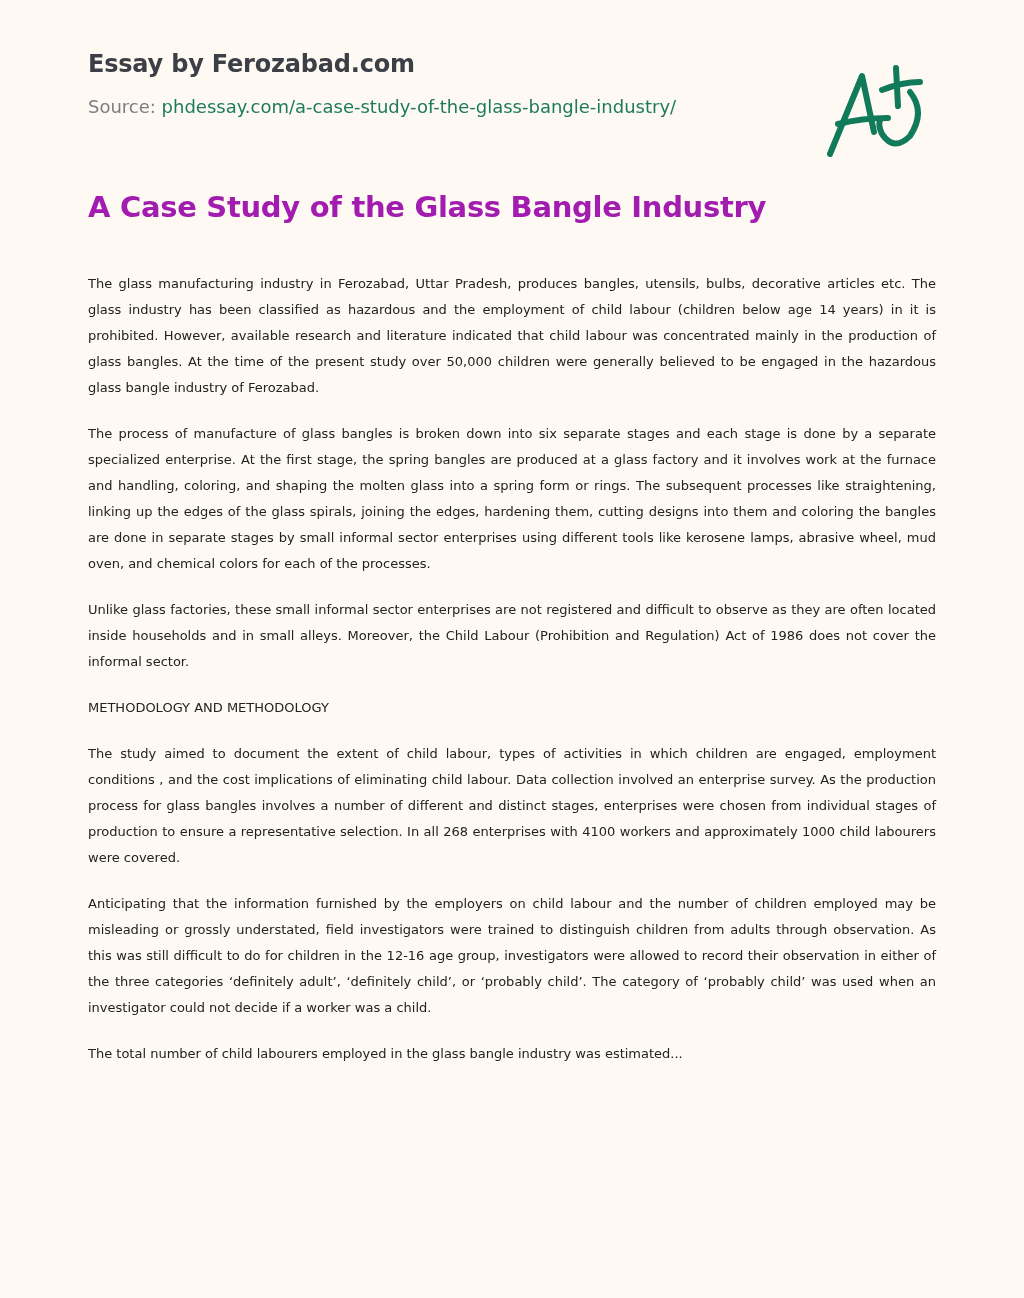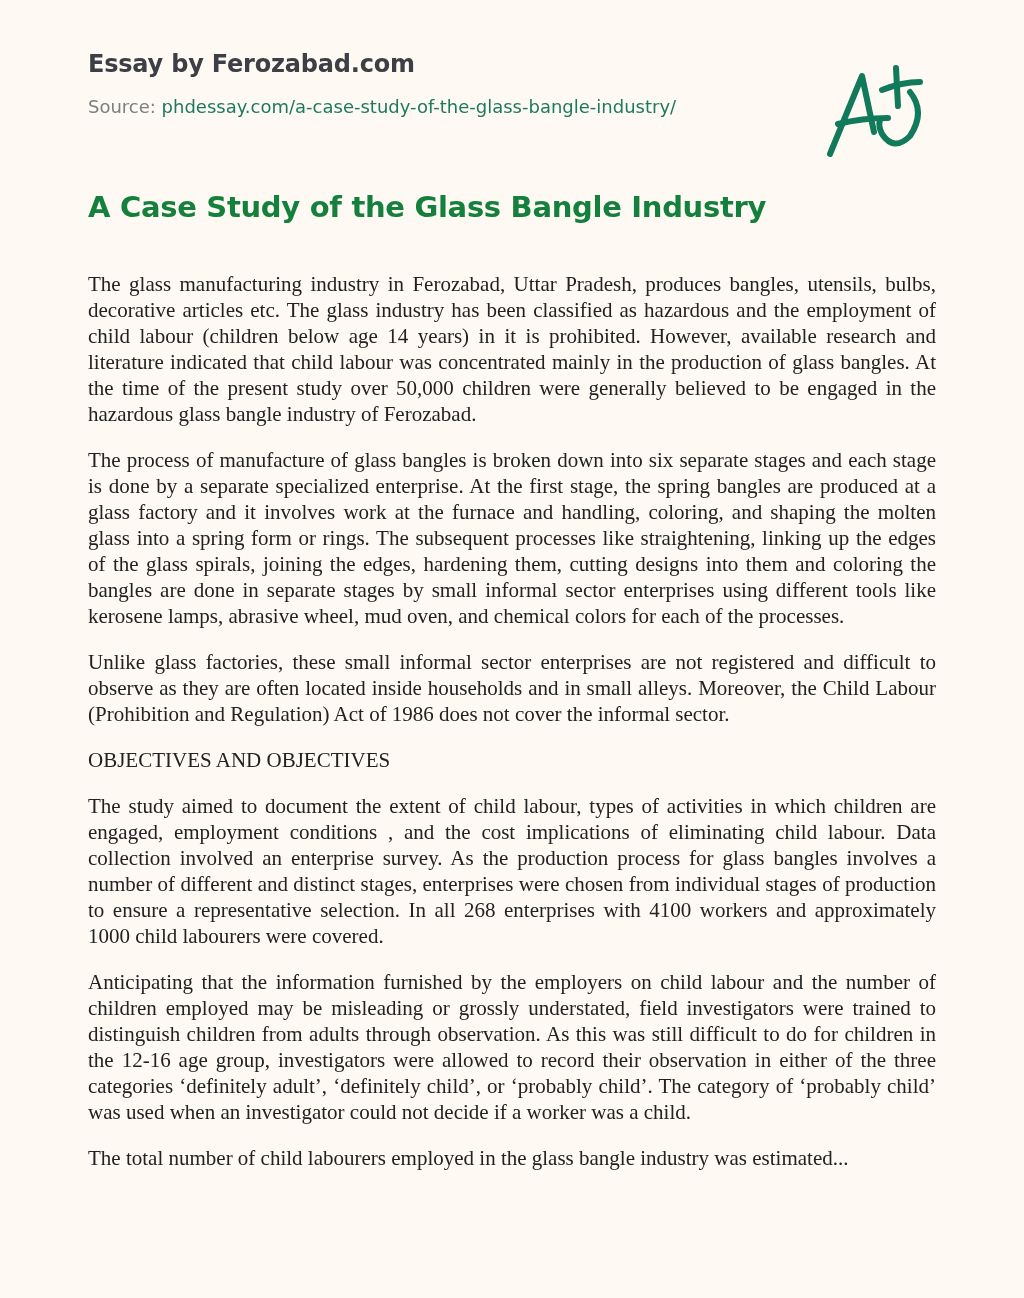--- a/index.html
+++ b/index.html
@@ -10,25 +10,25 @@
     color: #1f1f1f;
     position: relative;
   }
   .header { position: absolute; left: 88px; top: 50px; }
   .brand { font-size: 24px; font-weight: bold; color: #3c4046; letter-spacing: -0.2px; }
   .source { margin-top: 18px; font-size: 18px; color: #7b7f84; }
   .source a { color: #1d7a5f; text-decoration: none; }
   .logo { position: absolute; left: 822px; top: 62px; width: 110px; height: 100px; }
   .title {
     position: absolute; left: 88px; top: 190px; margin: 0;
-    font-size: 29px; font-weight: bold; color: #15803d; letter-spacing: -0.3px;
+    font-size: 29px; font-weight: bold; color: #a21caf; letter-spacing: -0.3px;
   }
   .content {
     position: absolute; left: 88px; top: 271px; width: 848px;
-    font-size: 21px; line-height: 26px; color: #222; font-family: Liberation Serif, serif;
+    font-size: 13px; line-height: 26px; color: #222;
   }
   .content p { margin: 0 0 20px 0; text-align: justify; }
   .content .heading { text-align: left; }
 </style>
 </head>
 <body>
 
 <div class="header">
   <div class="brand">Essay by Ferozabad.com</div>
   <div class="source">
@@ -47,17 +47,17 @@
     </g>
   </svg>
 </div>
 
 <h1 class="title">A Case Study of the Glass Bangle Industry</h1>
 
 <div class="content">
   <p>The glass manufacturing industry in Ferozabad, Uttar Pradesh, produces bangles, utensils, bulbs, decorative articles etc. The glass industry has been classified as hazardous and the employment of child labour (children below age 14 years) in it is prohibited. However, available research and literature indicated that child labour was concentrated mainly in the production of glass bangles. At the time of the present study over 50,000 children were generally believed to be engaged in the hazardous glass bangle industry of Ferozabad.</p>
   <p>The process of manufacture of glass bangles is broken down into six separate stages and each stage is done by a separate specialized enterprise. At the first stage, the spring bangles are produced at a glass factory and it involves work at the furnace and handling, coloring, and shaping the molten glass into a spring form or rings. The subsequent processes like straightening, linking up the edges of the glass spirals, joining the edges, hardening them, cutting designs into them and coloring the bangles are done in separate stages by small informal sector enterprises using different tools like kerosene lamps, abrasive wheel, mud oven, and chemical colors for each of the processes.</p>
   <p>Unlike glass factories, these small informal sector enterprises are not registered and difficult to observe as they are often located inside households and in small alleys. Moreover, the Child Labour (Prohibition and Regulation) Act of 1986 does not cover the informal sector.</p>
-  <p class="heading">OBJECTIVES AND OBJECTIVES</p>
+  <p class="heading">METHODOLOGY AND METHODOLOGY</p>
   <p>The study aimed to document the extent of child labour, types of activities in which children are engaged, employment conditions , and the cost implications of eliminating child labour. Data collection involved an enterprise survey. As the production process for glass bangles involves a number of different and distinct stages, enterprises were chosen from individual stages of production to ensure a representative selection. In all 268 enterprises with 4100 workers and approximately 1000 child labourers were covered.</p>
   <p>Anticipating that the information furnished by the employers on child labour and the number of children employed may be misleading or grossly understated, field investigators were trained to distinguish children from adults through observation. As this was still difficult to do for children in the 12-16 age group, investigators were allowed to record their observation in either of the three categories ‘definitely adult’, ‘definitely child’, or ‘probably child’. The category of ‘probably child’ was used when an investigator could not decide if a worker was a child.</p>
   <p>The total number of child labourers employed in the glass bangle industry was estimated...</p>
 </div>
 
 </body></html>

